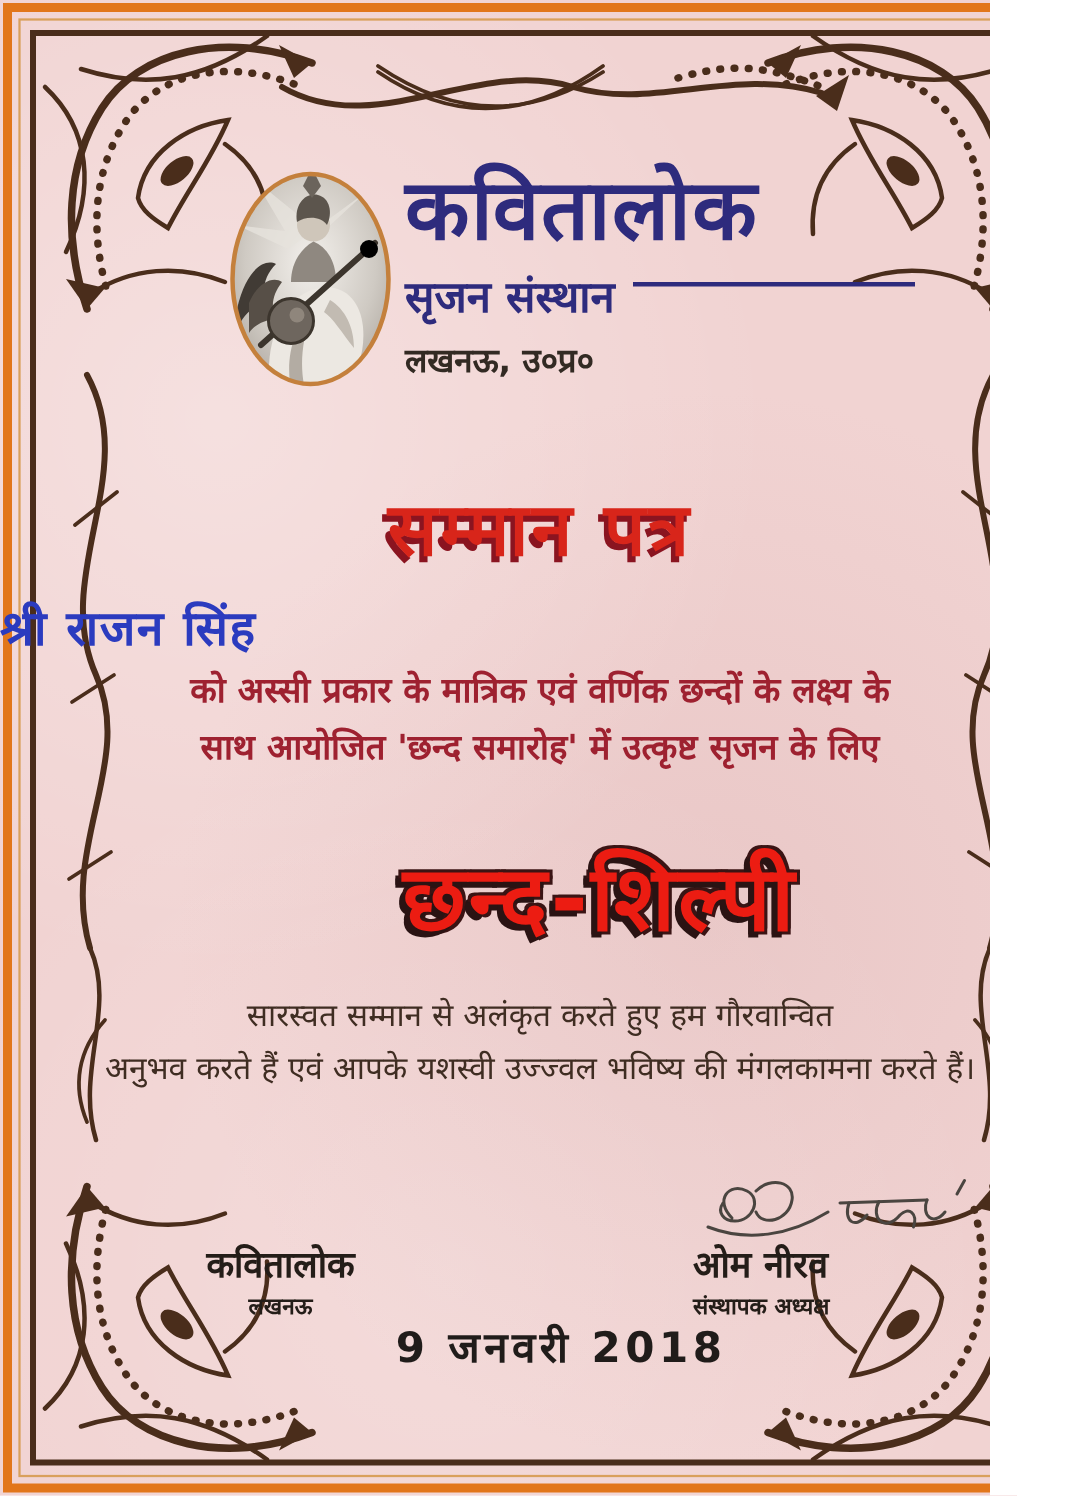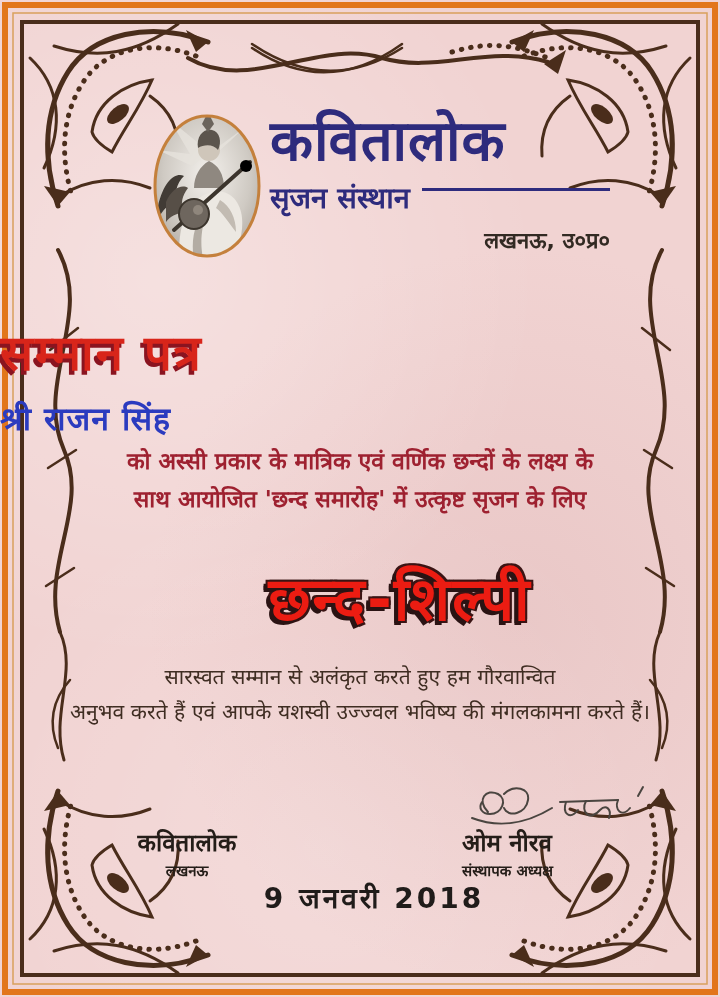--- a/index.html
+++ b/index.html
@@ -1,36 +1,36 @@
 <!DOCTYPE html>
 <html><head>
 <meta charset="utf-8">
 <style>
   html,body{margin:0;padding:0;}
   body{width:720px;height:997px;font-family:"DejaVu Sans",sans-serif;}
   .certificate{
-    position:relative;width:720px;height:997px;overflow:hidden;
+    position:relative;width:660px;height:997px;overflow:hidden;
     background:
       radial-gradient(circle at 22% 28%, rgba(255,255,255,.30), transparent 42%),
       radial-gradient(circle at 72% 62%, rgba(206,158,158,.22), transparent 46%),
       radial-gradient(circle at 45% 85%, rgba(255,255,255,.18), transparent 40%),
       #f1d3d2;
   }
   .frame-svg{position:absolute;left:0;top:0;width:720px;height:997px;pointer-events:none;}
   .abs{position:absolute;}
   
   .emblem{left:150px;top:110px;width:114px;height:152px;}
   .org-block{left:270px;top:112px;width:340px;}
   .org-name{font-size:56px;line-height:1.05;font-weight:bold;color:#2e2b7d;letter-spacing:1px;}
   .org-tagline-row{display:flex;align-items:center;margin-top:6px;}
   .org-tagline{font-size:29px;font-weight:bold;color:#2e2b7d;white-space:nowrap;}
   .tagline-rule{flex:1;min-width:110px;border-top:3px solid #2e2b7d;margin-left:12px;transform:translateY(-7px);}
-  .org-location{font-size:22px;font-weight:bold;color:#322a23;margin-top:8px;text-align:right;}
+  .org-location{font-size:22px;font-weight:bold;color:#322a23;margin-top:8px;}
   
-  .cert-title{left:0;top:318px;width:720px;text-align:left;font-size:49px;font-weight:bold;
+  .cert-title{left:0;top:318px;width:720px;text-align:center;font-size:49px;font-weight:bold;
     color:#d8251a;text-shadow:-3px 4px 0 #8a1420;letter-spacing:2px;}
   .recipient{left:0;top:396px;width:720px;font-size:32px;font-weight:bold;
     color:#2b3bbf;letter-spacing:1px;}
   .citation{left:0;top:442px;width:720px;text-align:center;font-size:23px;font-weight:bold;
     color:#9e2130;line-height:38px;}
   .award-title{left:0;top:556px;width:720px;text-align:center;font-size:60px;font-weight:800;
     color:#ec1c12;letter-spacing:2px;
     text-shadow:-4px 4px 0 #2a1313,-2px -2px 0 #3a1414,2px -2px 0 #3a1414,2px 2px 0 #3a1414,-4px 2px 0 #2a1313;margin-left:40px;}
   .closing{left:0;top:660px;width:720px;text-align:center;font-size:21px;font-weight:400;
     color:#3f2d22;line-height:35px;}

